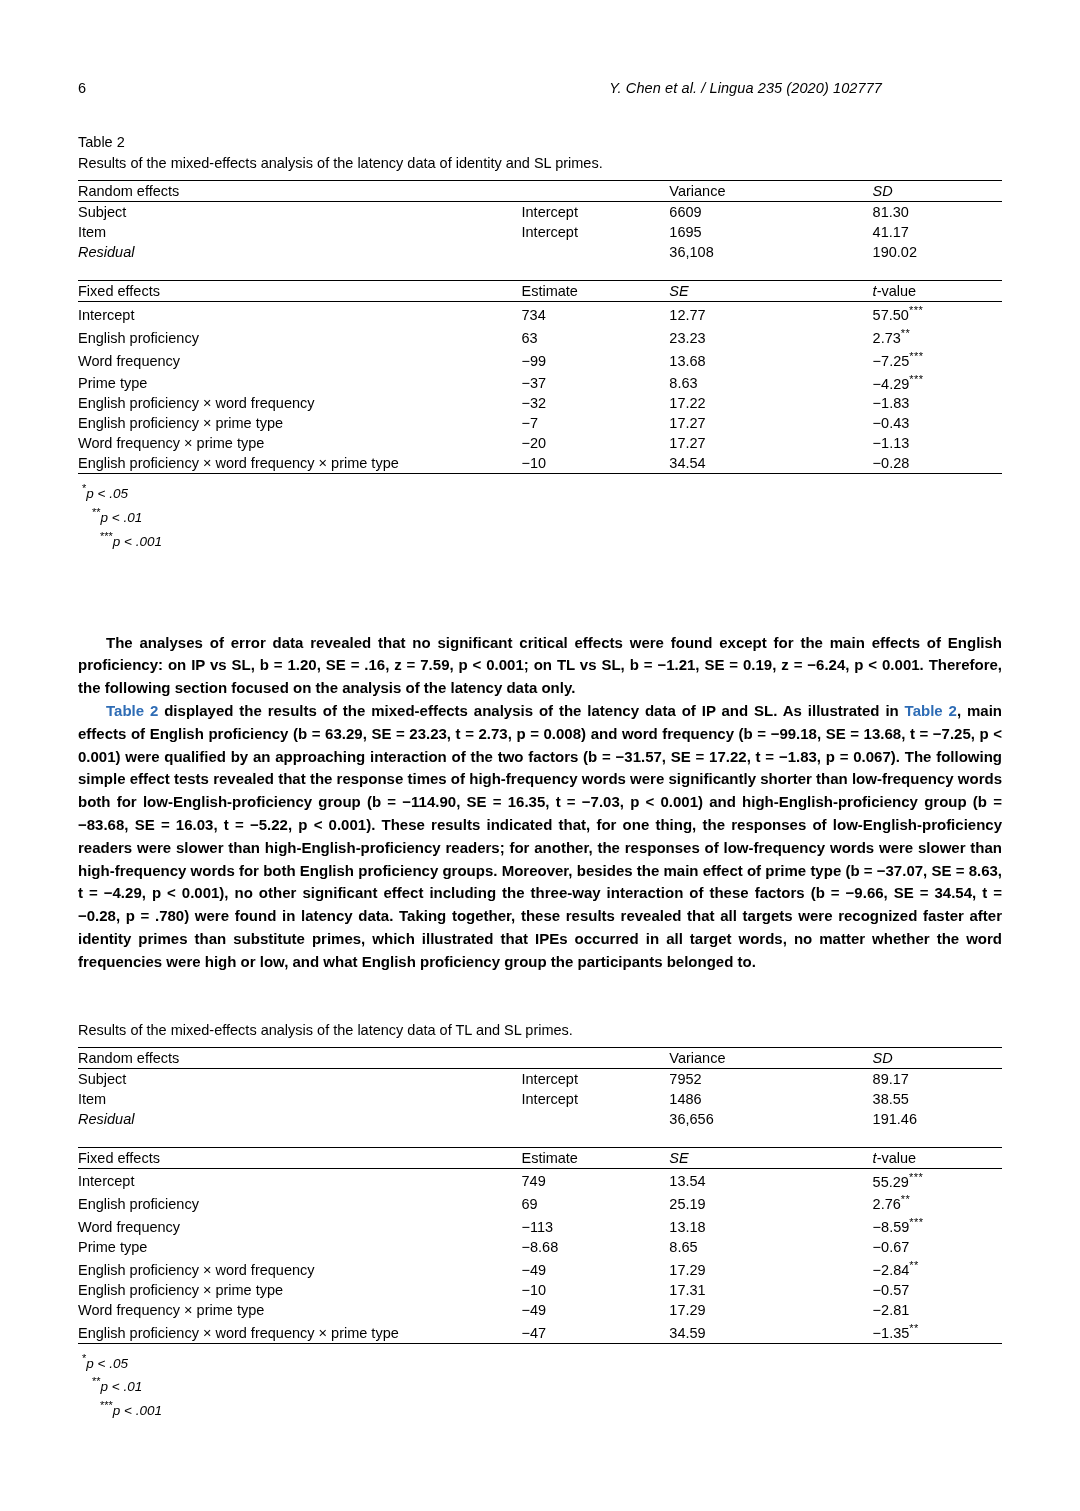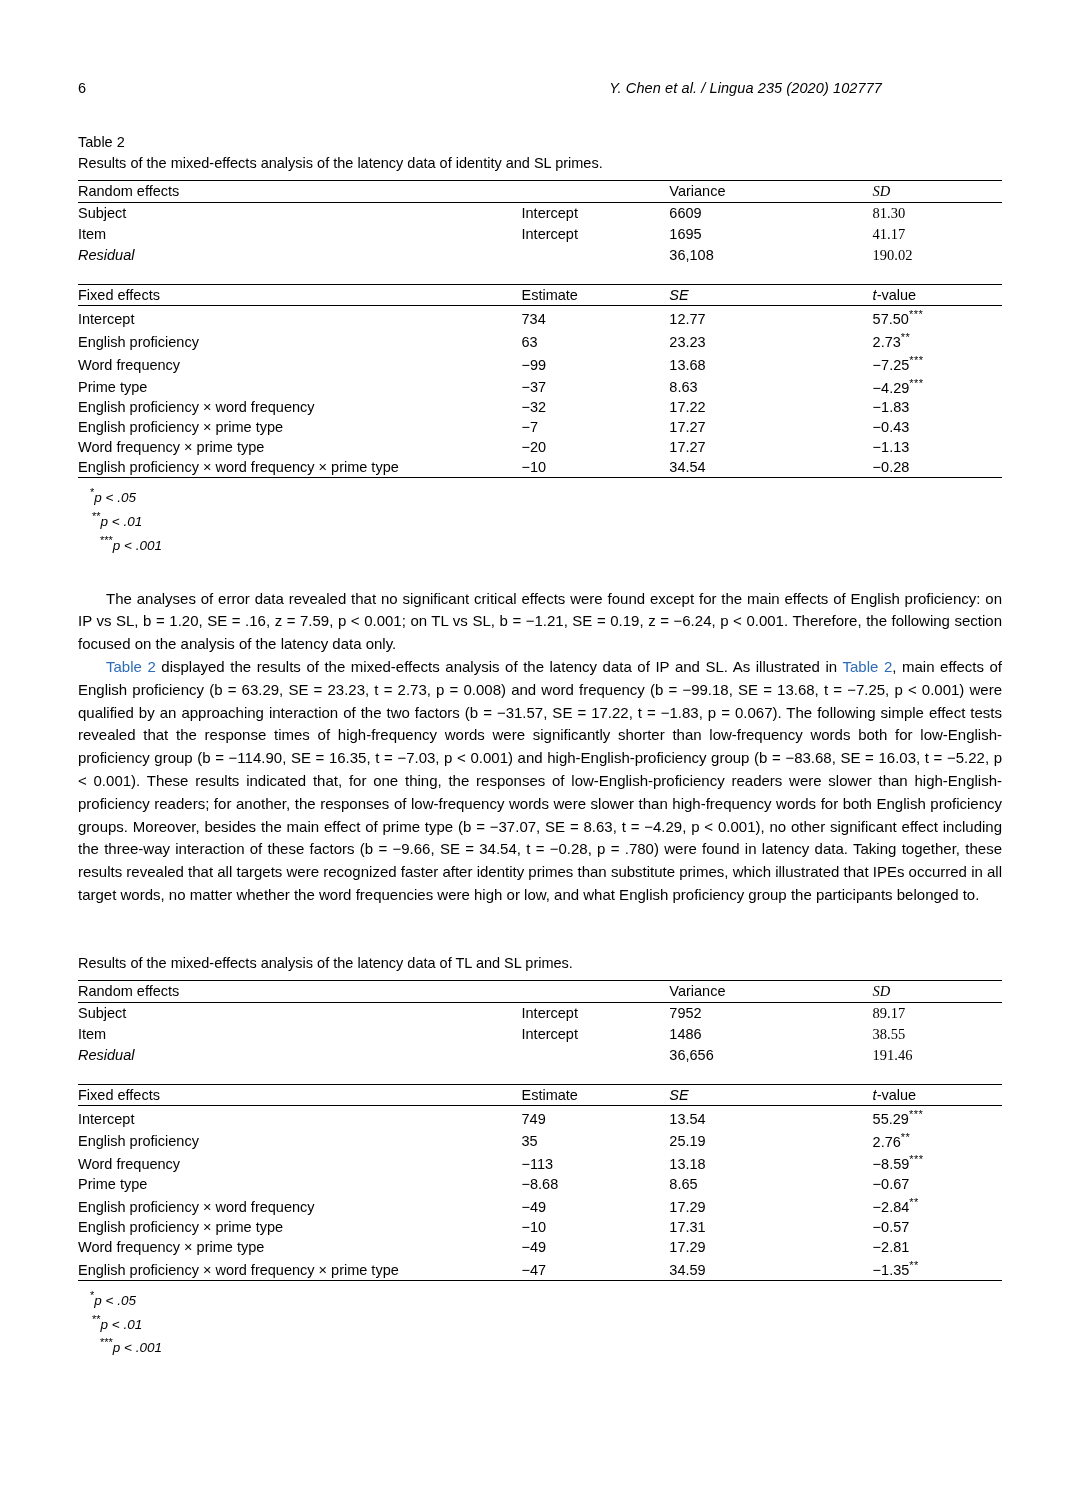--- a/index.html
+++ b/index.html
@@ -66,47 +66,48 @@
     border-top: 1.1px solid #000;
     border-bottom: 1.1px solid #000;
     padding: 5px 0 5px 0;
   }
   .hdr-row.first td { border-top: 1.4px solid #000; }
   .sec-gap td { height: 14px; border: none; padding: 0; }
   .it { font-style: italic; }
   .c1 { width: 42%; }
   .c2 { width: 16%; }
   .c3 { width: 22%; }
-  .c4 { width: 20%; text-align: center; font-family: Liberation Serif, serif; }
+  .c4 { width: 20%; text-align: center; }
   .fx1 { width: 48%; }
   .fx2 { width: 16%; }
   .fx3 { width: 19%; }
   .fx4 { width: 17%; text-align: center; }
   sup.star {
     font-size: 11px;
     vertical-align: super;
     letter-spacing: 0.5px;
   }
   .notes {
     margin-top: 6px;
     font-size: 13.5px;
     line-height: 1.5;
   }
   .notes div { white-space: pre; }
-  .note-1 { margin-left: 12px; }
+  .note-1 { margin-left: 4px; }
   .note-2 { margin-left: 14px; }
   .note-3 { margin-left: 22px; }
   .stars-in { font-size: 11px; vertical-align: super; }
   
   .bodytext {
     font-size: 15px;
     line-height: 1.52;
     text-align: justify;
-    margin-top: 32px;
+    margin-top: 80px;
     margin-bottom: 46px;
+    font-weight: bold;
   }
   .bodytext p { margin: 0; }
   .bodytext p.indent { text-indent: 28px; }
   .lnk { color: #2e6cb5; }
 </style>
 </head>
 <body>
 
 <div class="page">
 
@@ -253,21 +254,21 @@
             <td class="fx4"><span class="it">t</span>-value</td>
           </tr>
           <tr>
             <td class="fx1">Intercept</td>
             <td class="fx2">749</td>
             <td class="fx3">13.54</td>
             <td class="fx4">55.29<sup class="star">***</sup></td>
           </tr>
           <tr>
             <td class="fx1">English proficiency</td>
-            <td class="fx2">35</td>
+            <td class="fx2">69</td>
             <td class="fx3">25.19</td>
             <td class="fx4">2.76<sup class="star">**</sup></td>
           </tr>
           <tr>
             <td class="fx1">Word frequency</td>
             <td class="fx2">−113</td>
             <td class="fx3">13.18</td>
             <td class="fx4">−8.59<sup class="star">***</sup></td>
           </tr>
           <tr>

